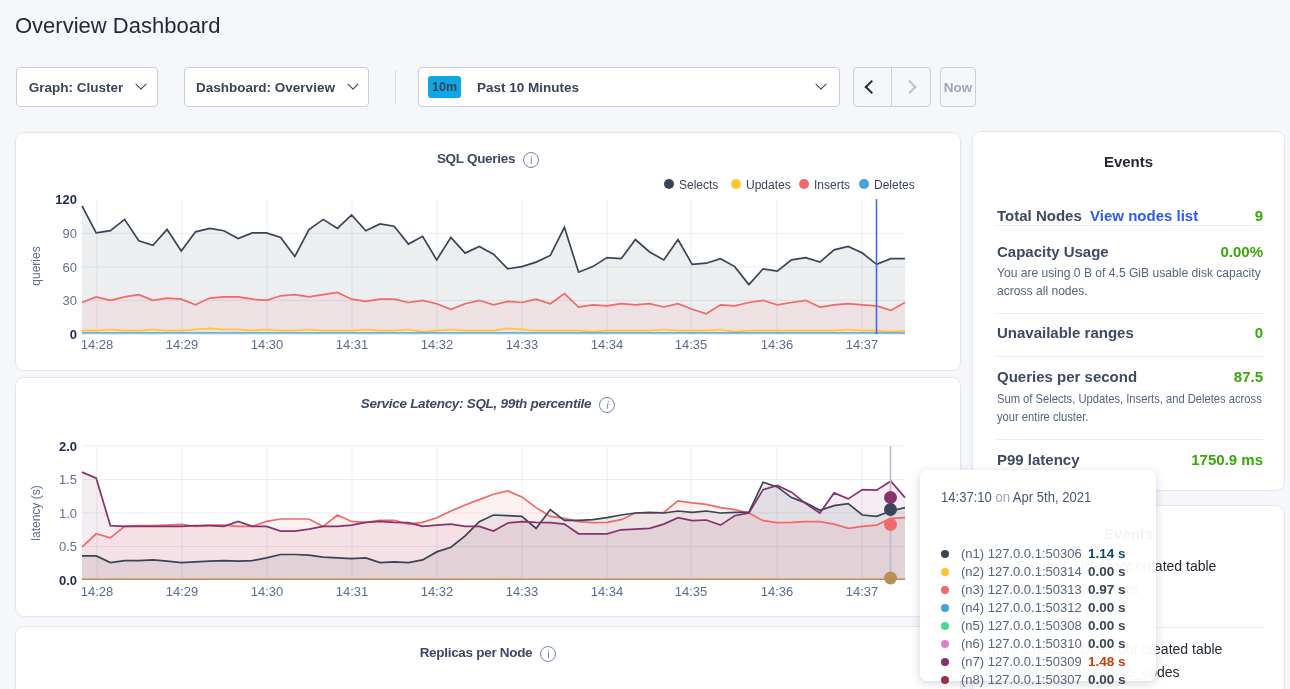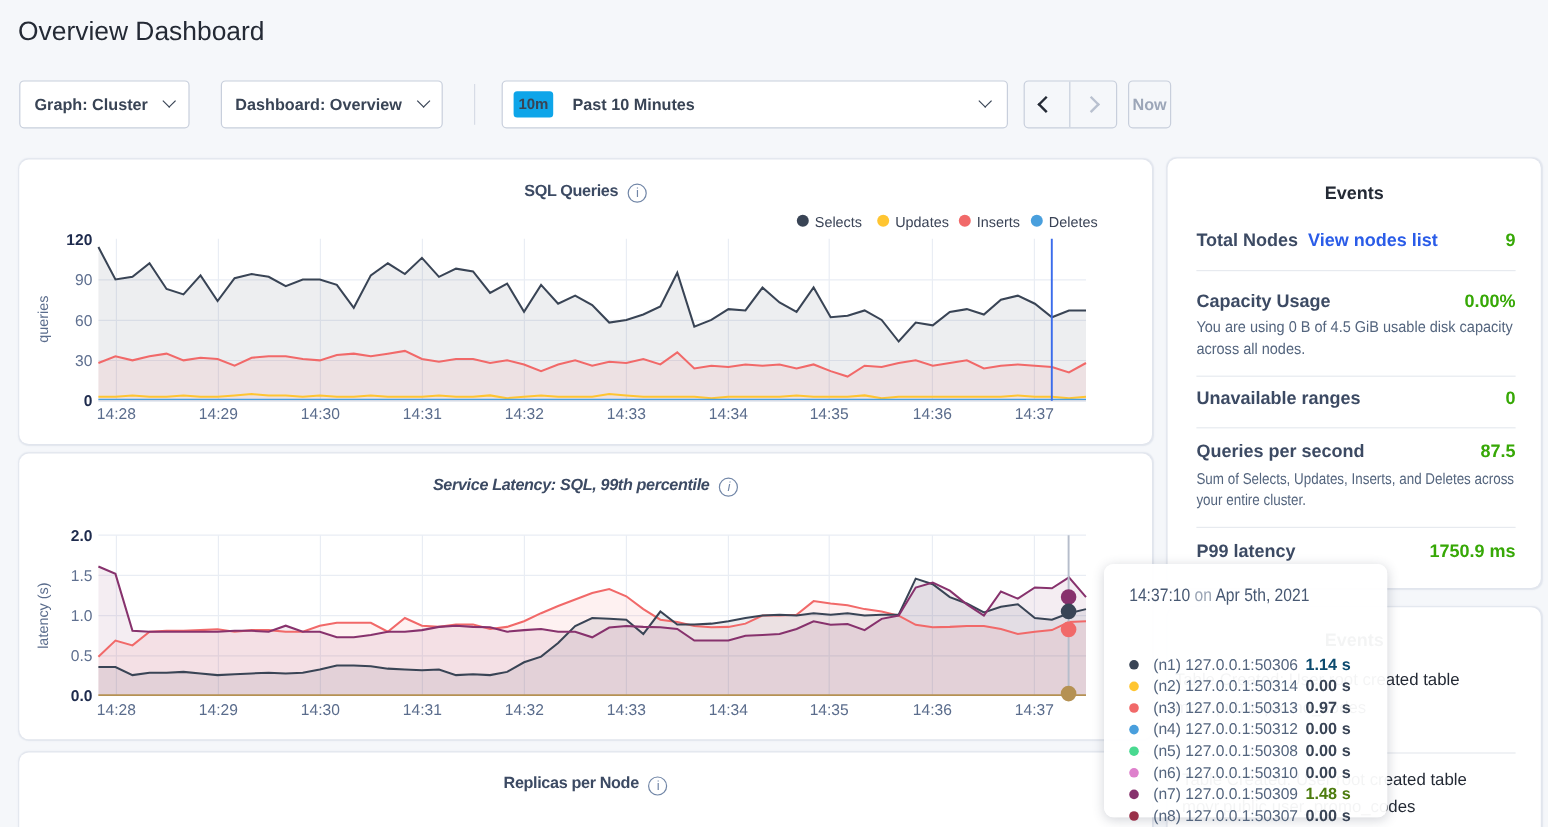--- a/index.html
+++ b/index.html
@@ -176,21 +176,21 @@
   </g>
   <text x="40" y="513" font-size="12" fill="#5A6C8C" font-family="Liberation Sans" text-anchor="middle" transform="rotate(-90 40 513)">latency (s)</text>
 </svg>
 
 <div class="card" style="left:16px; top:627px; width:944px; height:237px;"></div>
 <div class="ctitle" style="left:16px; top:645px; width:944px;">Replicas per Node<span class="ico-i">i</span></div>
 <div class="abs" style="left:62px; top:686px; font-size:13px; font-weight:bold; color:#1E2B4D;">120</div>
 
 <div class="card" style="left:973px; top:132px; width:311px; height:358px;"></div>
 <div class="abs" style="left:973px; top:153px; width:311px; text-align:center; font-size:15px; font-weight:bold; color:#242A35;">Events</div>
-<div class="srow" style="top:192px;">
+<div class="srow" style="top:207px;">
   <span class="lbl">Total Nodes&nbsp;&nbsp;<a style="color:#2A5CE8;">View nodes list</a></span>
   <span class="val">9</span>
 </div>
 <div class="sdiv" style="top:225px;"></div>
 <div class="srow" style="top:243px;">
   <span class="lbl">Capacity Usage</span>
     <span class="val">0.00%</span>
 </div>
 <div class="sdesc" style="top:264px; transform:scaleX(0.93);">You are using 0 B of 4.5 GiB usable disk capacity across all nodes.</div>
 <div class="sdiv" style="top:313px;"></div>
@@ -247,21 +247,21 @@
           <td style="font-weight:bold; color:#394455;">0.00 s</td>
         </tr>
     <tr>
           <td style="width:16px;"><span style="display:inline-block;width:8px;height:8px;border-radius:50%;background:#DE81CC;"></span></td>
           <td style="width:131px; padding-left:4px; height:18px; font-size:13px;">(n6) 127.0.0.1:50310</td>
           <td style="font-weight:bold; color:#394455;">0.00 s</td>
         </tr>
     <tr>
           <td style="width:16px;"><span style="display:inline-block;width:8px;height:8px;border-radius:50%;background:#87326D;"></span></td>
           <td style="width:131px; padding-left:4px; height:18px; font-size:13px;">(n7) 127.0.0.1:50309</td>
-          <td style="font-weight:bold; color:#4d7c0f;">1.48 s</td>
+          <td style="font-weight:bold; color:#c2410c;">1.48 s</td>
         </tr>
     <tr>
           <td style="width:16px;"><span style="display:inline-block;width:8px;height:8px;border-radius:50%;background:#993049;"></span></td>
           <td style="width:131px; padding-left:4px; height:18px; font-size:13px;">(n8) 127.0.0.1:50307</td>
           <td style="font-weight:bold; color:#394455;">0.00 s</td>
         </tr>
     <tr>
           <td style="width:16px;"><span style="display:inline-block;width:8px;height:8px;border-radius:50%;background:#B59153;"></span></td>
           <td style="width:131px; padding-left:4px; height:18px; font-size:13px;">(n9) 127.0.0.1:50311</td>
           <td style="font-weight:bold; color:#394455;">0.00 s</td>

